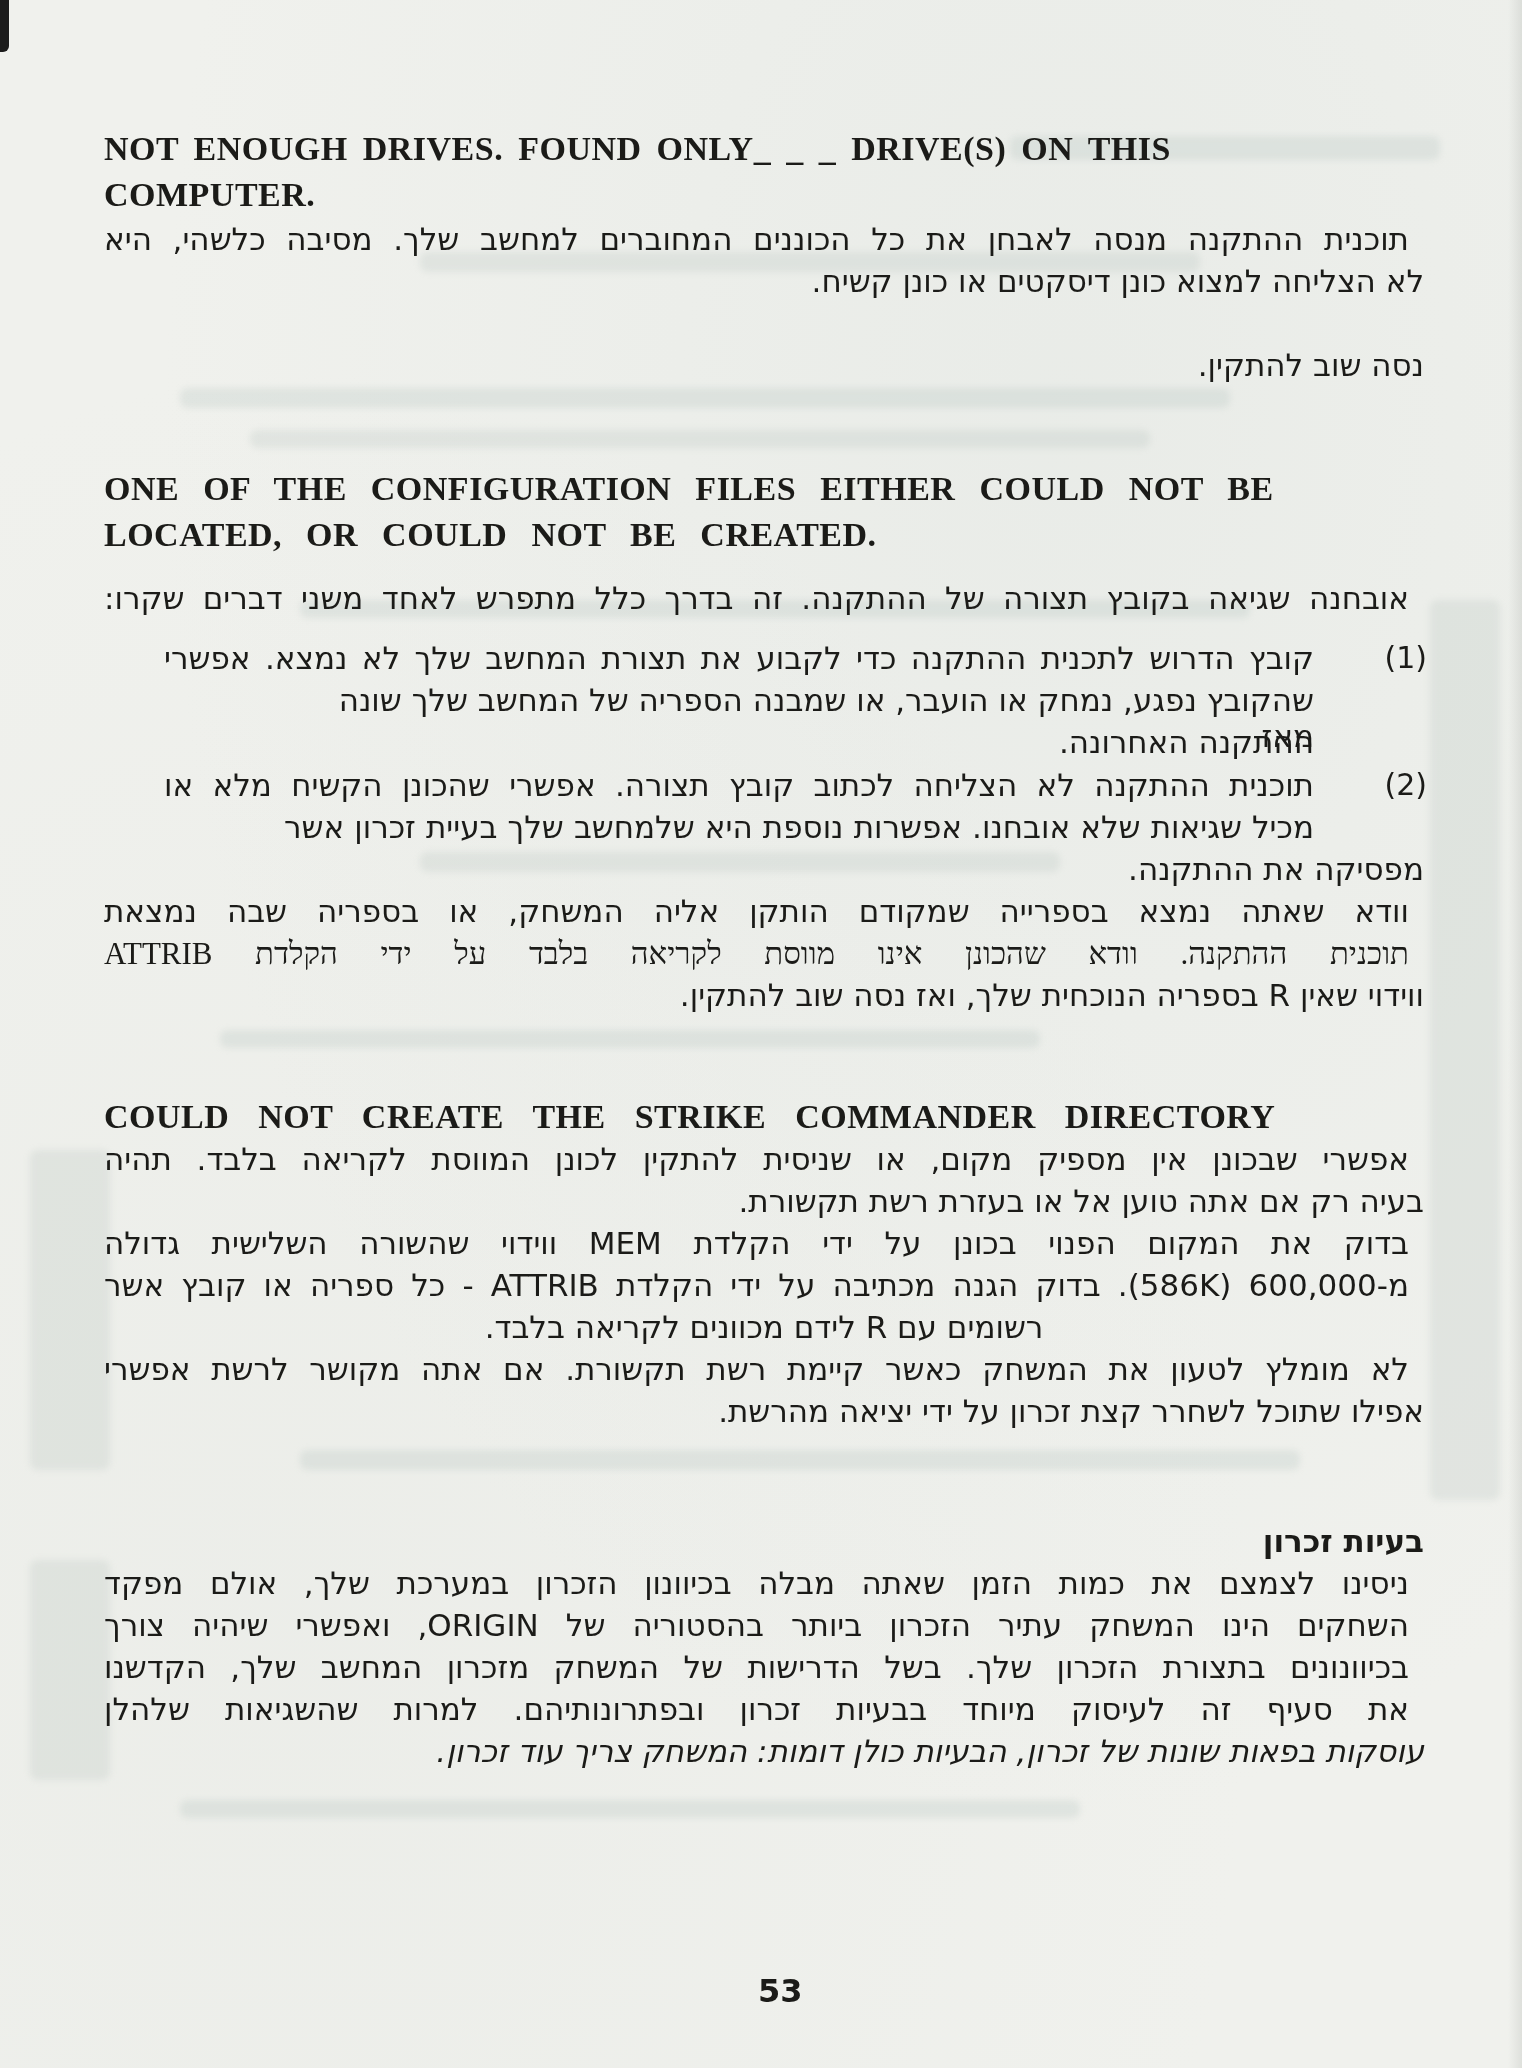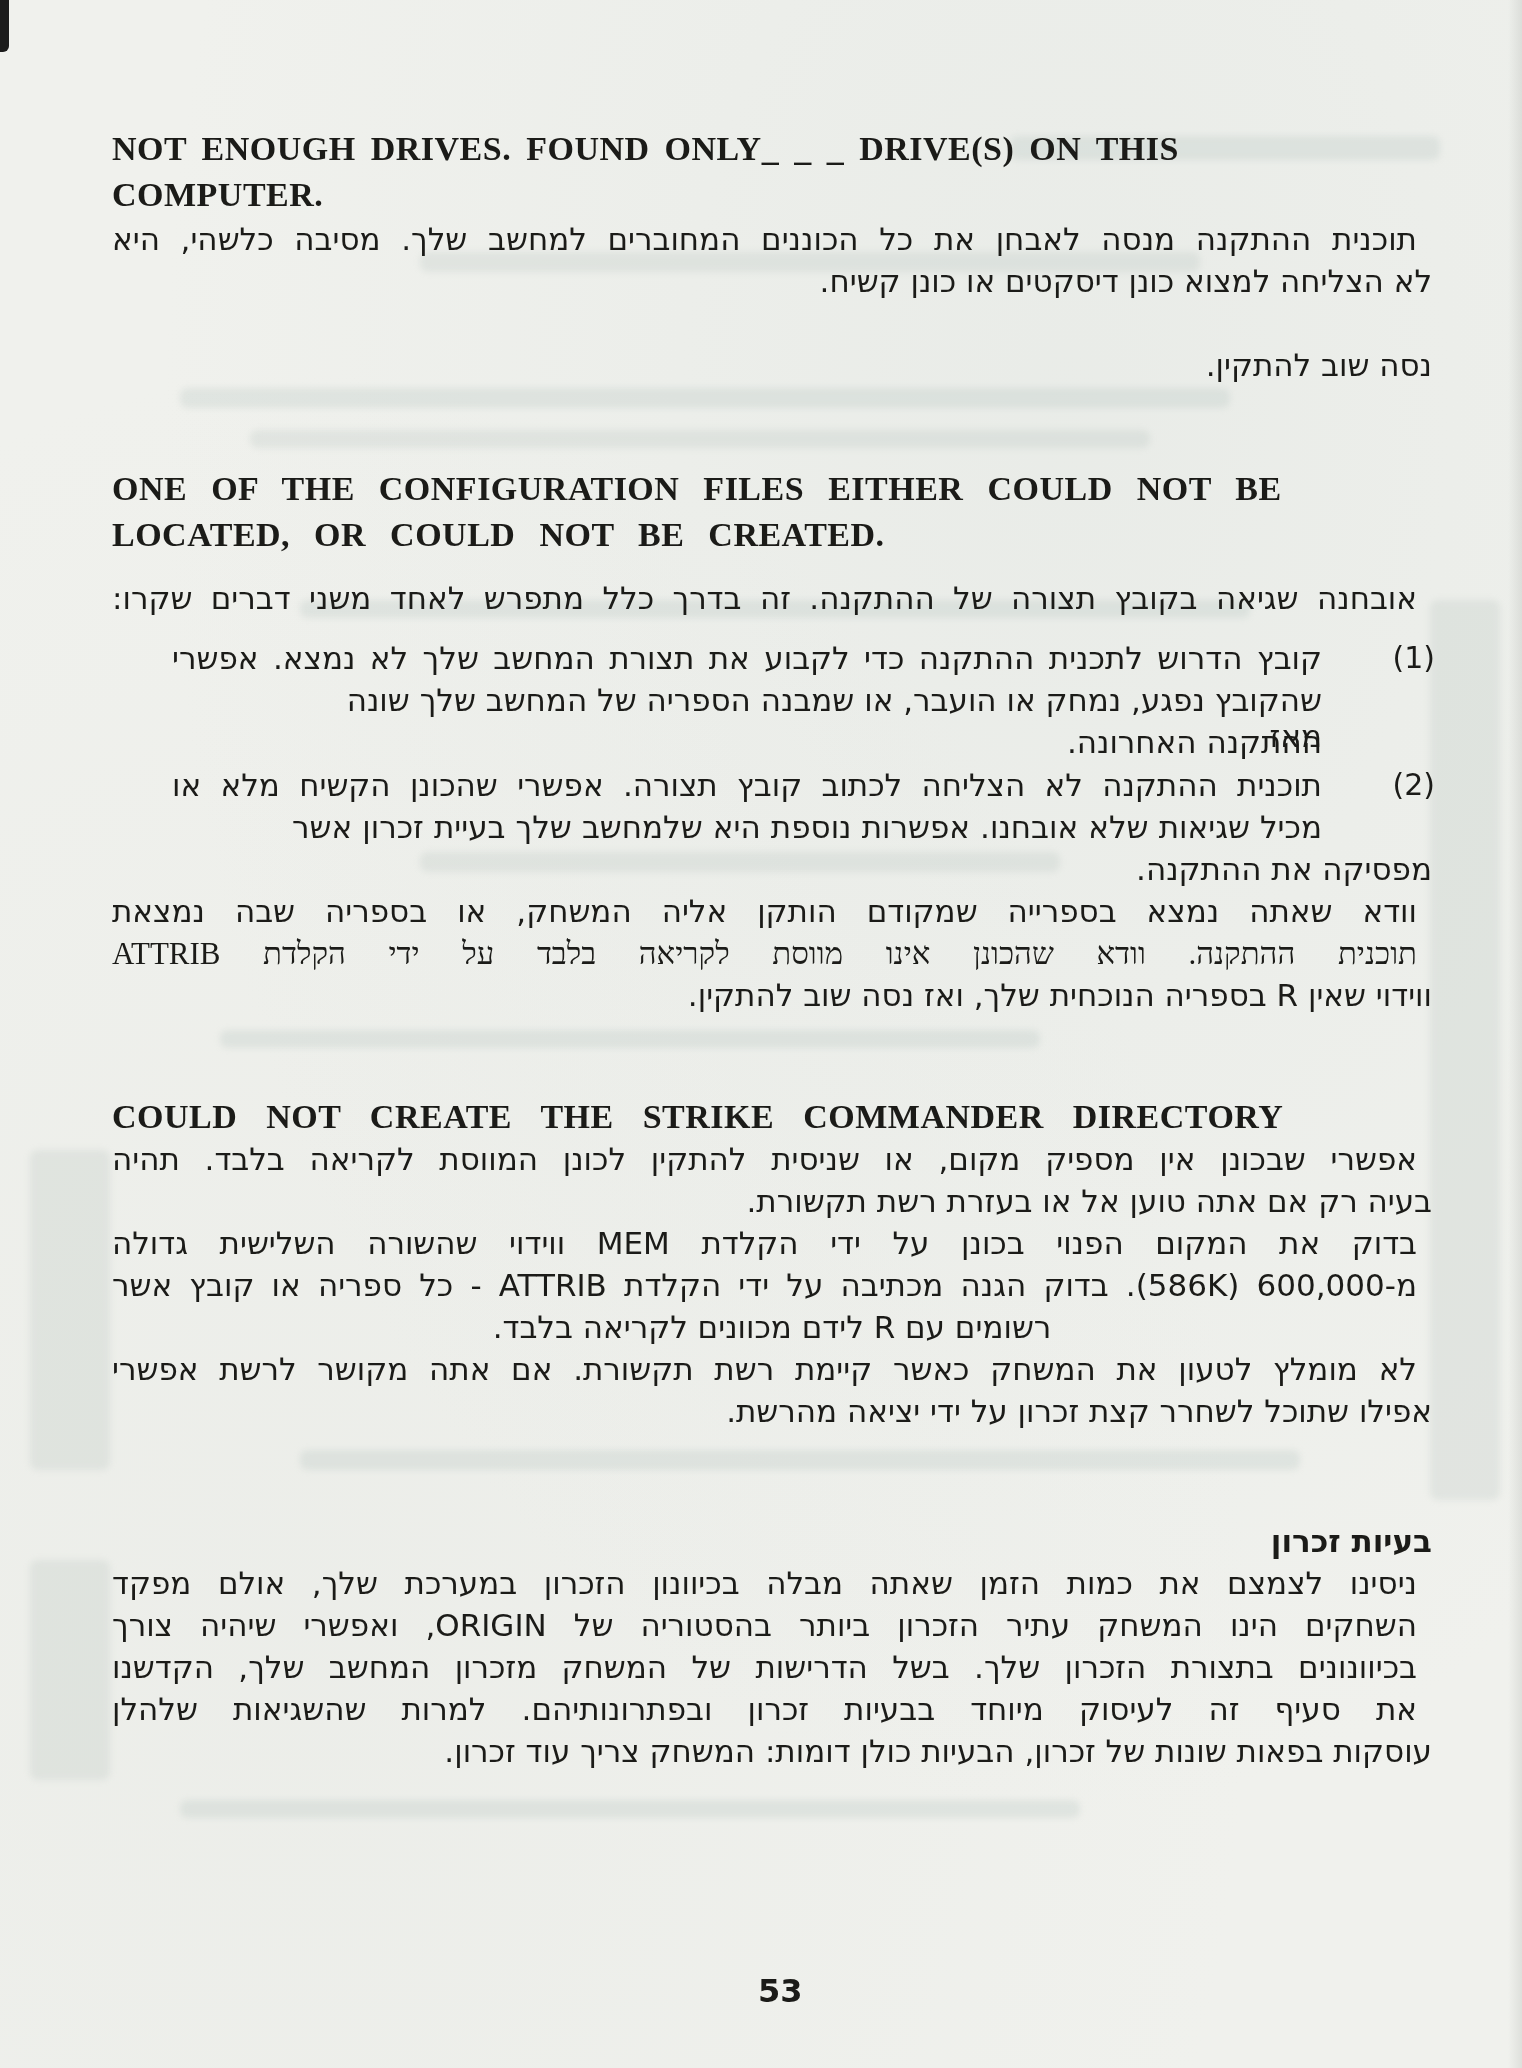--- a/index.html
+++ b/index.html
@@ -7,21 +7,21 @@
     position:relative;
     width:1522px;height:2068px;
     background:
       radial-gradient(ellipse at 70% 20%, rgba(220,226,222,0.35), transparent 60%),
       radial-gradient(ellipse at 20% 80%, rgba(226,229,224,0.3), transparent 55%),
       #f0f1ed;
     overflow:hidden;
     color:#1b1b18;
   }
   
-  .col{position:absolute;left:112px;top:0;width:1305px;height:2068px;}
+  .col{position:absolute;left:104px;top:0;width:1305px;height:2068px;}
   .ln{position:absolute;left:0;right:0;white-space:nowrap;}
   .he{direction:rtl;font-family:"DejaVu Sans",sans-serif;font-size:31px;line-height:1.15;letter-spacing:0px;}
   .jf{text-align:justify;text-align-last:justify;white-space:normal;}
   .heb-bold{font-weight:bold;}
   .lat{direction:ltr;font-family:"Liberation Serif","DejaVu Serif",serif;font-weight:bold;font-size:34px;line-height:1.1;text-align:left;}
   .ws-a{word-spacing:6px;letter-spacing:0.5px;}
   .ws-b{word-spacing:15px;letter-spacing:0.5px;}
   .ws-c{word-spacing:20px;letter-spacing:0.5px;}
   .item-first{right:95px;left:60px;text-align:justify;text-align-last:justify;white-space:normal;}
   .item-cont{right:95px;left:0;text-align:right;}
@@ -95,19 +95,19 @@
     <div class="ln he edge-right" style="top:1310px;text-align:center;">רשומים עם R לידם מכוונים לקריאה בלבד.</div>
     <div class="ln he jf" style="top:1352px;">לא מומלץ לטעון את המשחק כאשר קיימת רשת תקשורת. אם אתה מקושר לרשת אפשרי</div>
     <div class="ln he edge-right" style="top:1394px;">אפילו שתוכל לשחרר קצת זכרון על ידי יציאה מהרשת.</div>
 
     <div class="ln he heb-bold edge-right" style="top:1524px;">בעיות זכרון</div>
 
     <div class="ln he jf" style="top:1566px;">ניסינו לצמצם את כמות הזמן שאתה מבלה בכיוונון הזכרון במערכת שלך, אולם מפקד</div>
     <div class="ln he jf" style="top:1608px;">השחקים הינו המשחק עתיר הזכרון ביותר בהסטוריה של ORIGIN, ואפשרי שיהיה צורך</div>
     <div class="ln he jf" style="top:1650px;">בכיוונונים בתצורת הזכרון שלך. בשל הדרישות של המשחק מזכרון המחשב שלך, הקדשנו</div>
     <div class="ln he jf" style="top:1692px;">את סעיף זה לעיסוק מיוחד בבעיות זכרון ובפתרונותיהם. למרות שהשגיאות שלהלן</div>
-    <div class="ln he edge-right" style="top:1734px;">עוסקות בפאות שונות של זכרון, הבעיות כולן דומות: המשחק צריך עוד זכרון.</div>
+    <div class="ln he edge-right" style="top:1734px;font-style:italic;">עוסקות בפאות שונות של זכרון, הבעיות כולן דומות: המשחק צריך עוד זכרון.</div>
 
   </div>
 
   <div class="pagenum">53</div>
 
 </div>
 
 </body></html>

